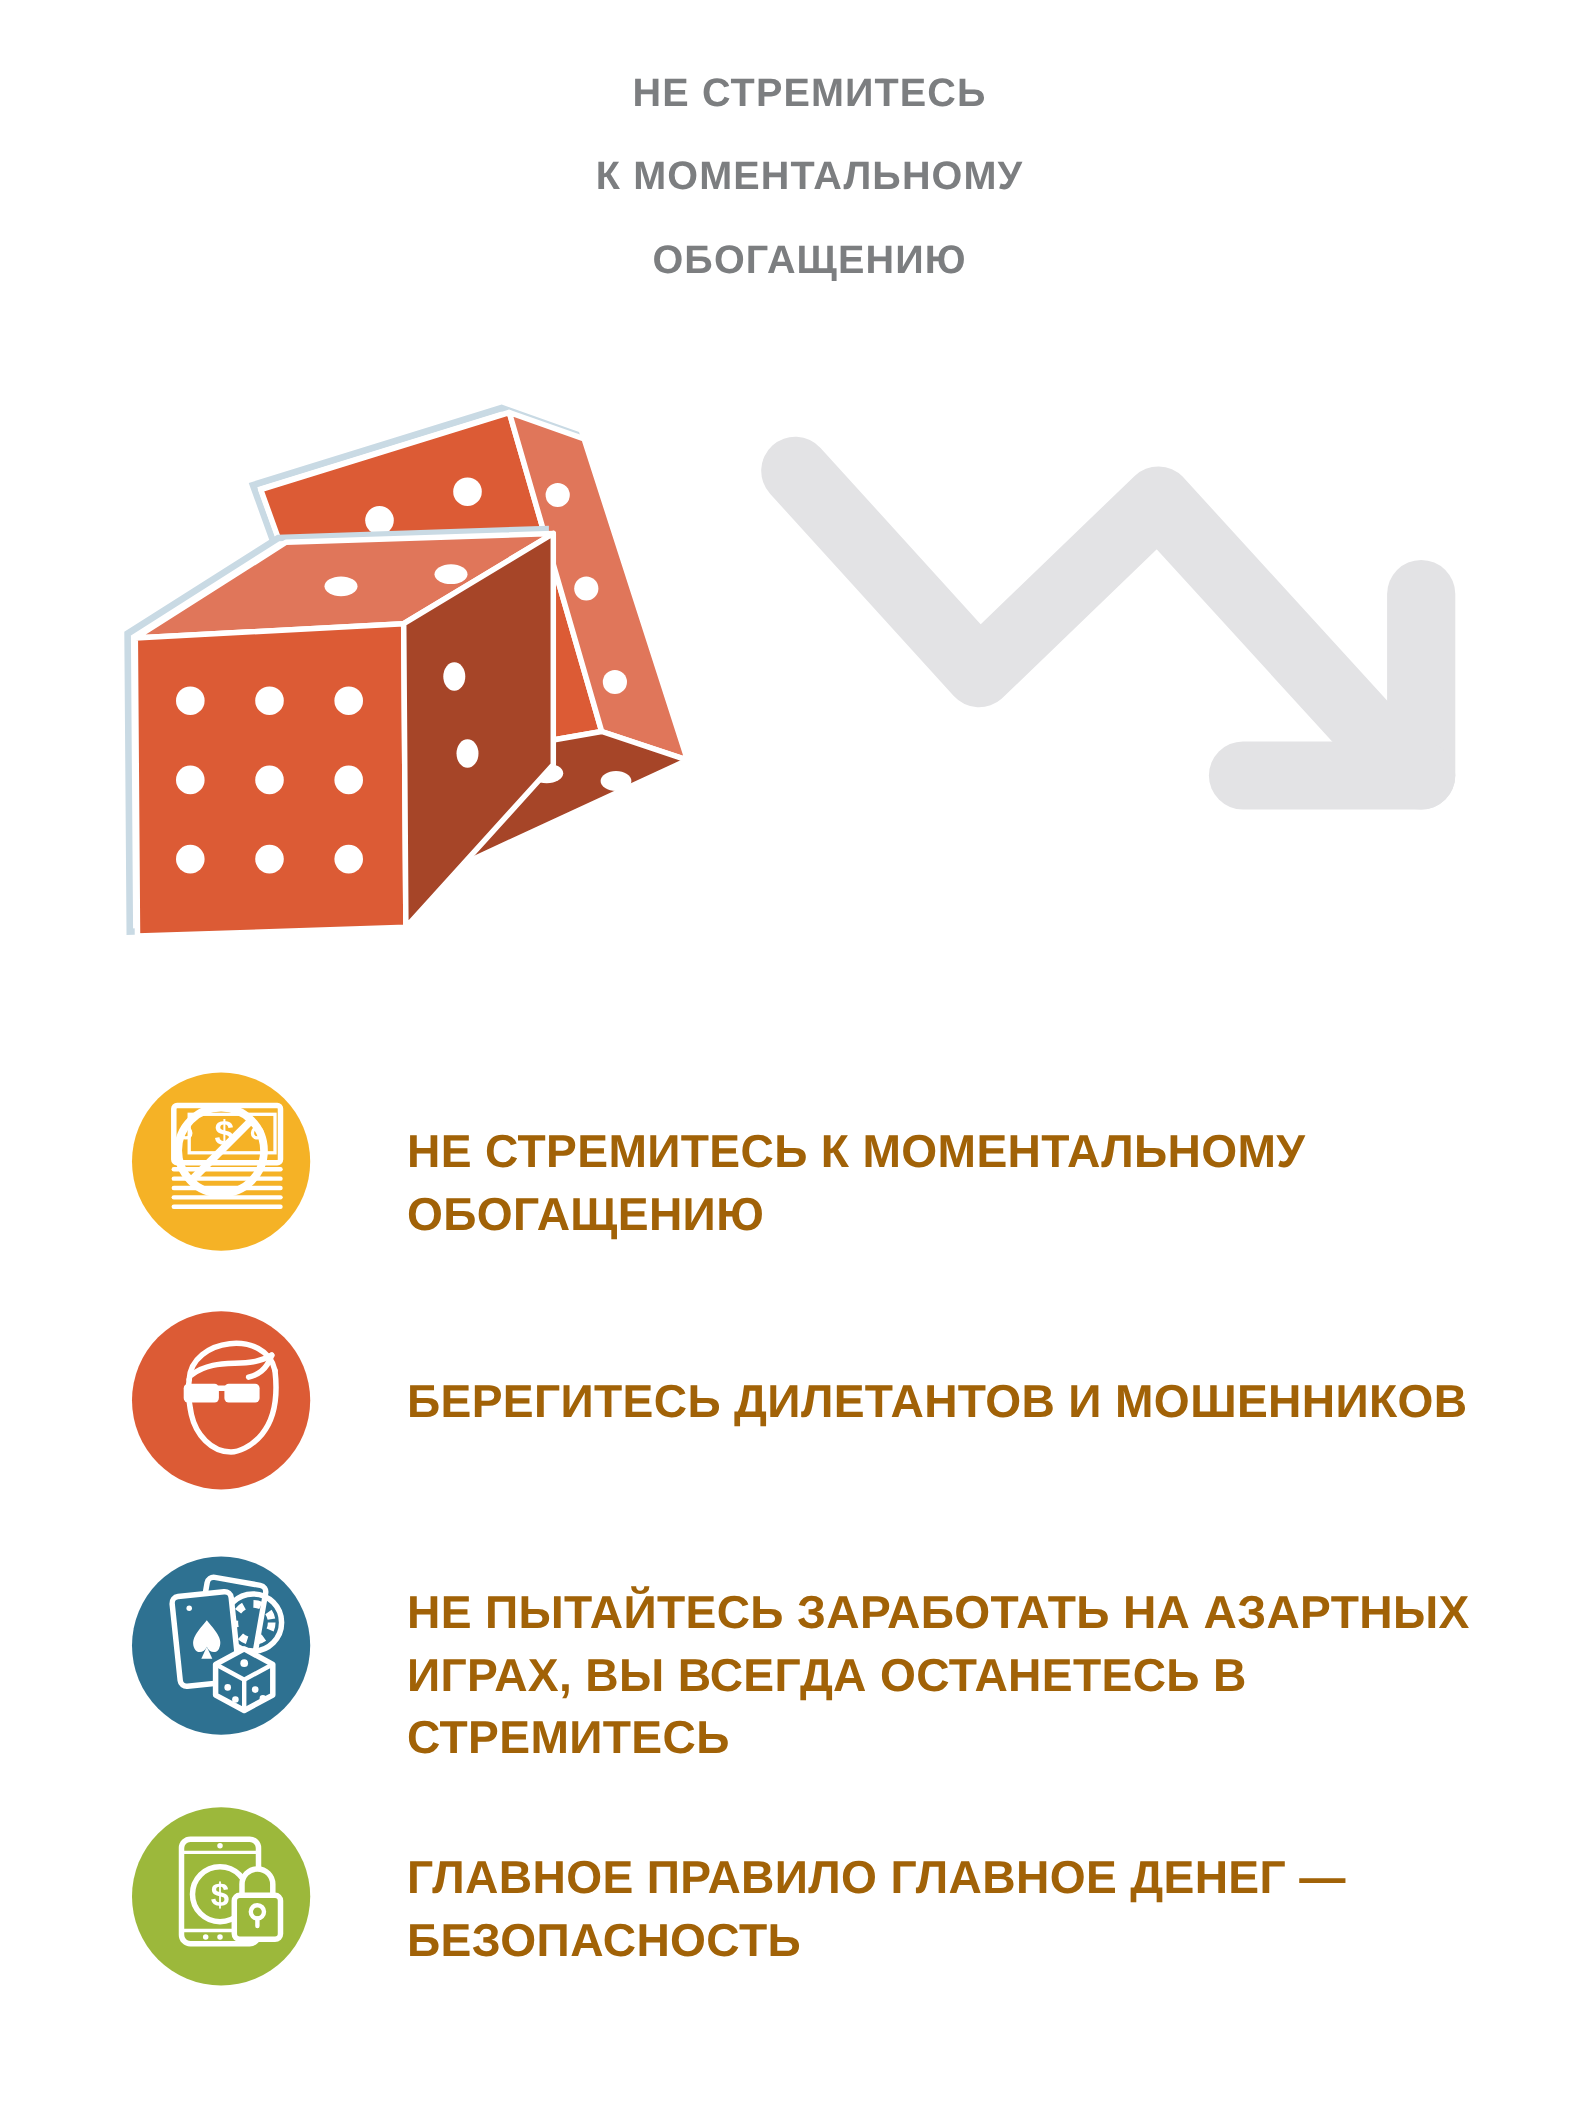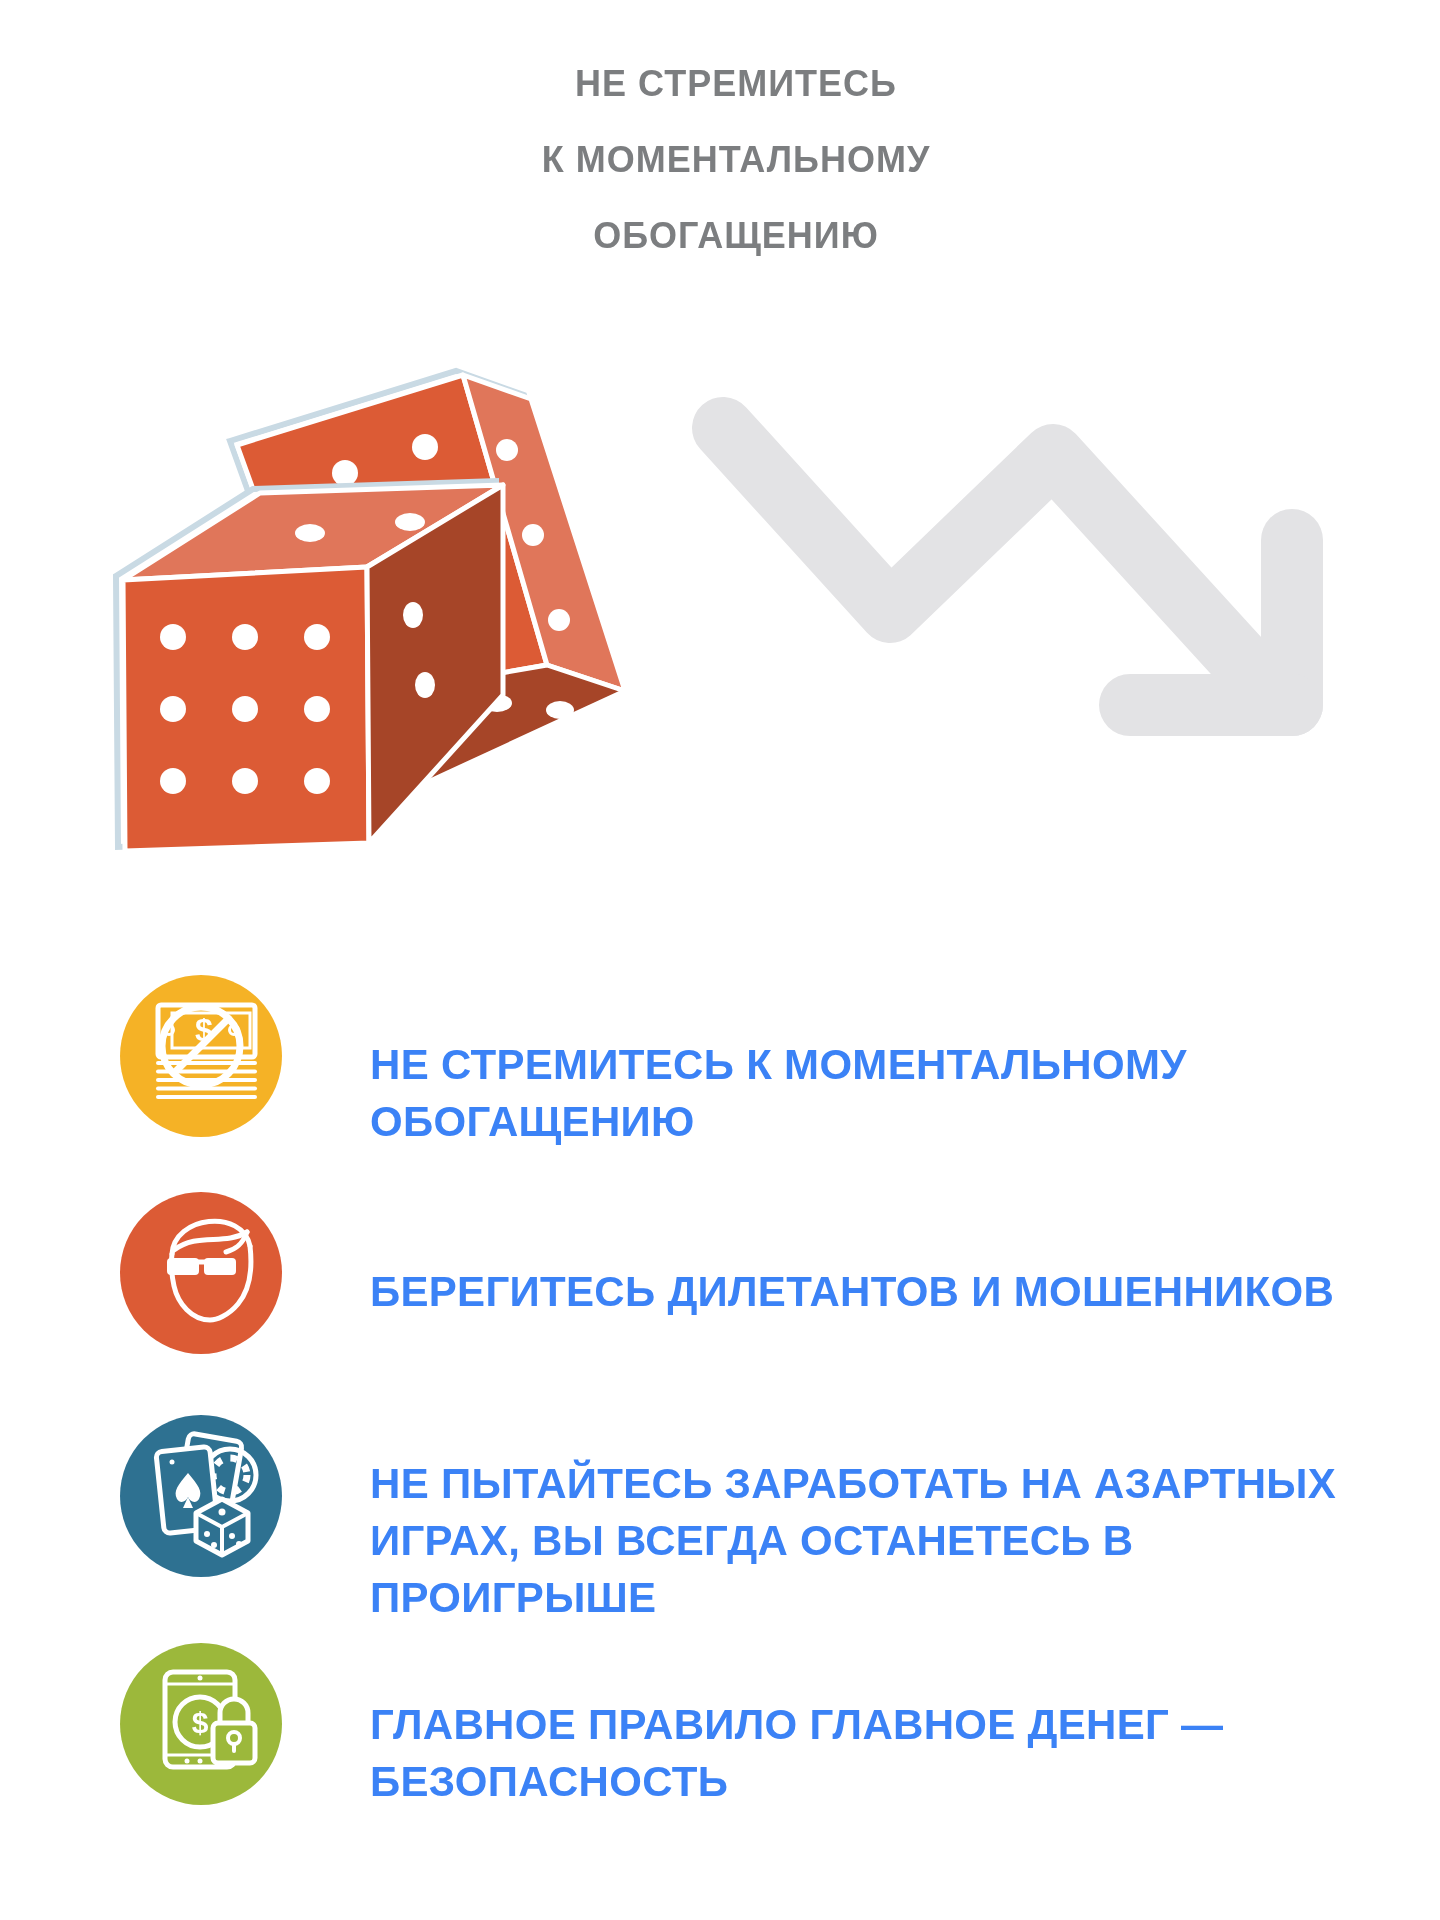--- a/index.html
+++ b/index.html
@@ -9,21 +9,21 @@
          text-align:center;font-weight:bold;font-size:36px;line-height:76px;
          letter-spacing:1px;color:#7C7E80;white-space:pre-line;}
   .hero{position:absolute;left:0;top:340px;width:1440px;height:560px;}
   .dice-svg{position:absolute;left:95px;top:25px;width:570px;height:510px;}
   .arrow-svg{position:absolute;left:660px;top:40px;width:700px;height:370px;}
   .row{position:absolute;left:120px;width:1280px;}
   .row .icon{position:absolute;left:0;top:0;width:162px;height:162px;border-radius:50%;}
   .row .icon svg{position:absolute;left:0;top:0;}
   .row .text{position:absolute;left:250px;top:var(--tt);width:1060px;
              font-weight:bold;font-size:42px;line-height:57px;letter-spacing:.3px;
-             color:#3b82f6;white-space:pre-line;margin-top:18px;}
+             color:#a16207;white-space:pre-line;}
   #r1{top:975px;--tt:43px;}
   #r2{top:1192px;--tt:53px;}
   #r3{top:1415px;--tt:22px;}
   #r4{top:1643px;--tt:35px;}
 </style>
 </head>
 <body>
 
 <div class="page">
 
@@ -154,21 +154,21 @@
           <circle cx="102" cy="97" r="3.5"></circle>
           <circle cx="87" cy="119" r="3"></circle>
             <circle cx="94" cy="130" r="3"></circle>
           <circle cx="112" cy="121" r="3"></circle>
             <circle cx="119" cy="129" r="3"></circle>
         </g>
       </svg>
     </div>
     <div class="text">НЕ ПЫТАЙТЕСЬ ЗАРАБОТАТЬ НА АЗАРТНЫХ
 ИГРАХ, ВЫ ВСЕГДА ОСТАНЕТЕСЬ В
-ПРОИГРЫШЕ</div>
+СТРЕМИТЕСЬ</div>
   </div>
 
   <div class="row" id="r4">
     <div class="icon" style="background-color: rgb(156, 184, 59);">
       <svg width="162" height="162" viewBox="0 0 162 162" xmlns="http://www.w3.org/2000/svg">
         <g fill="none" stroke="#ffffff" stroke-linecap="round">
           <rect x="45" y="29" width="70" height="95" rx="8" stroke-width="5"></rect>
           <line x1="45" y1="41" x2="115" y2="41" stroke-width="3"></line>
           <line x1="45" y1="112" x2="115" y2="112" stroke-width="3"></line>
           <circle cx="80" cy="79" r="25" stroke-width="5"></circle>

